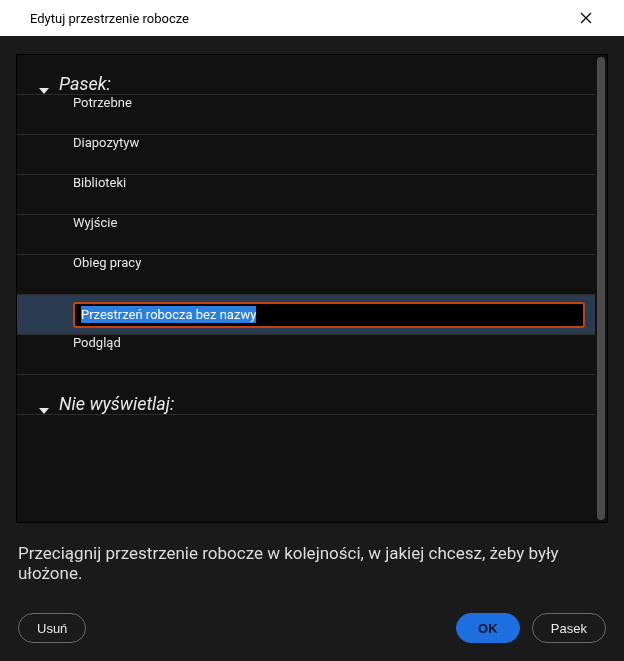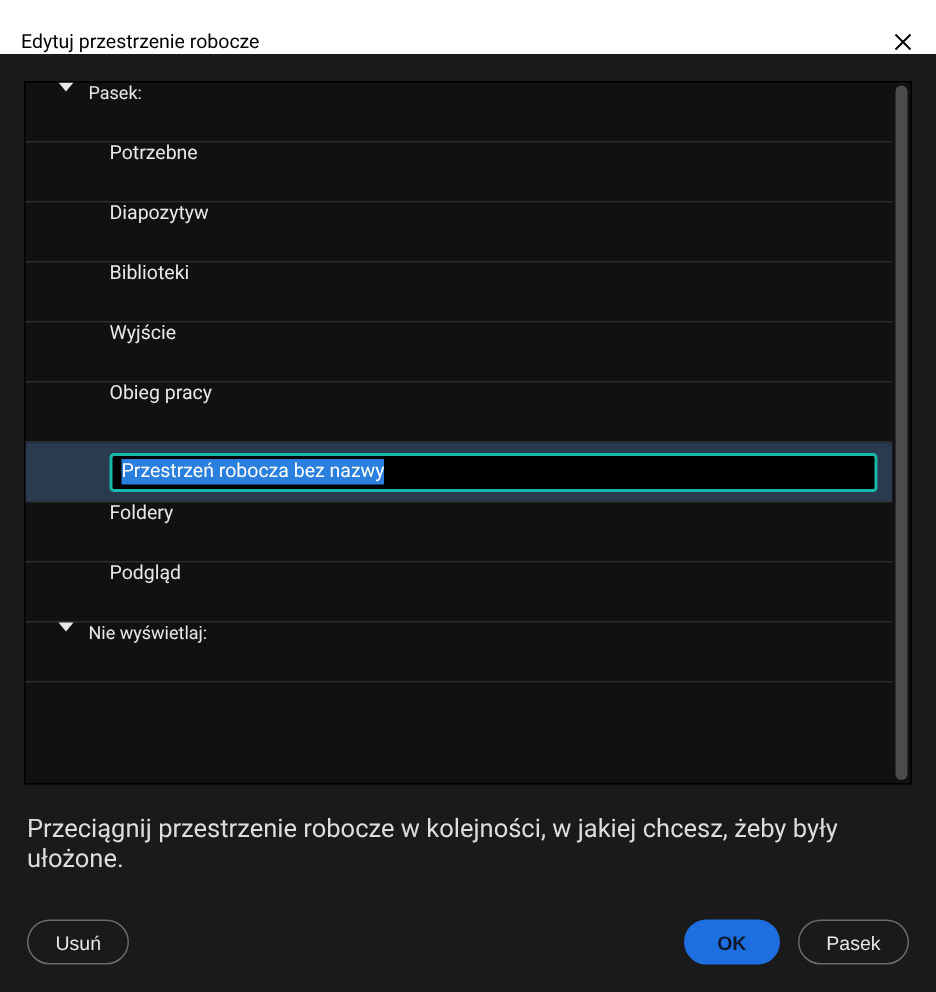--- a/index.html
+++ b/index.html
@@ -10,23 +10,23 @@
     height: 661px;
     overflow: hidden;
     color: #e8e8e8;
     font-size: 13px;
   }
   .titlebar {
     background: #fff;
     color: #000;
     height: 36px;
     display: flex;
-    align-items: flex-end;
+    align-items: center;
     justify-content: space-between;
-    padding: 0 14px;
+    padding: 0 30px;
     font-size: 13px;
   }
   .titlebar .close {
     width: 16px; height: 16px;
     display: flex; align-items: center; justify-content: center;
     cursor: pointer;
   }
   .content {
     background: #1a1a1a;
     padding: 18px 16px 0 16px;
@@ -50,26 +50,27 @@
     position: absolute;
     right: 2px;
     top: 2px;
     bottom: 2px;
     width: 8px;
     background: #4b4b4b;
     border-radius: 4px;
   }
   .section-header {
     display: flex;
-    align-items: flex-start;
+    align-items: flex-end;
     height: 40px;
     padding-left: 22px;
     border-bottom: 1px solid #2d2d2d;
     cursor: pointer;
-    font-size: 12px;
+    font-size: 18px;
+    font-style: italic;
   }
   .chev {
     width: 0; height: 0;
     border-left: 5px solid transparent;
     border-right: 5px solid transparent;
     border-top: 6px solid #e8e8e8;
     margin-right: 10px;
     flex-shrink: 0;
   }
   .item {
@@ -86,21 +87,21 @@
     display: flex;
     align-items: center;
     height: 40px;
     padding-left: 56px;
     padding-right: 10px;
     border-bottom: 1px solid #2d2d2d;
   }
   .edit-field {
     flex: 1;
     background: #000;
-    border: 2px solid #14b8a6;
+    border: 2px solid #c2410c;
     border-radius: 3px;
     height: 26px;
     display: flex;
     align-items: center;
     padding: 0 6px;
   }
   .edit-field .sel {
     background: #2b7fde;
     color: #fff;
     padding: 1px 0;
@@ -173,23 +174,20 @@
       <div class="item">
         <span>Obieg pracy</span>
       </div>
       <div class="item-selected">
         <div class="edit-field">
           <span class="sel">Przestrzeń robocza bez nazwy</span>
         </div>
       </div>
 
       <div class="item">
-        <span>Foldery</span>
-      </div>
-      <div class="item">
         <span>Podgląd</span>
       </div>
 
       <div class="section-header">
         <span class="chev"></span>
         <span>Nie wyświetlaj:</span>
       </div>
 
     </div>
     <div class="scrollbar"></div>

